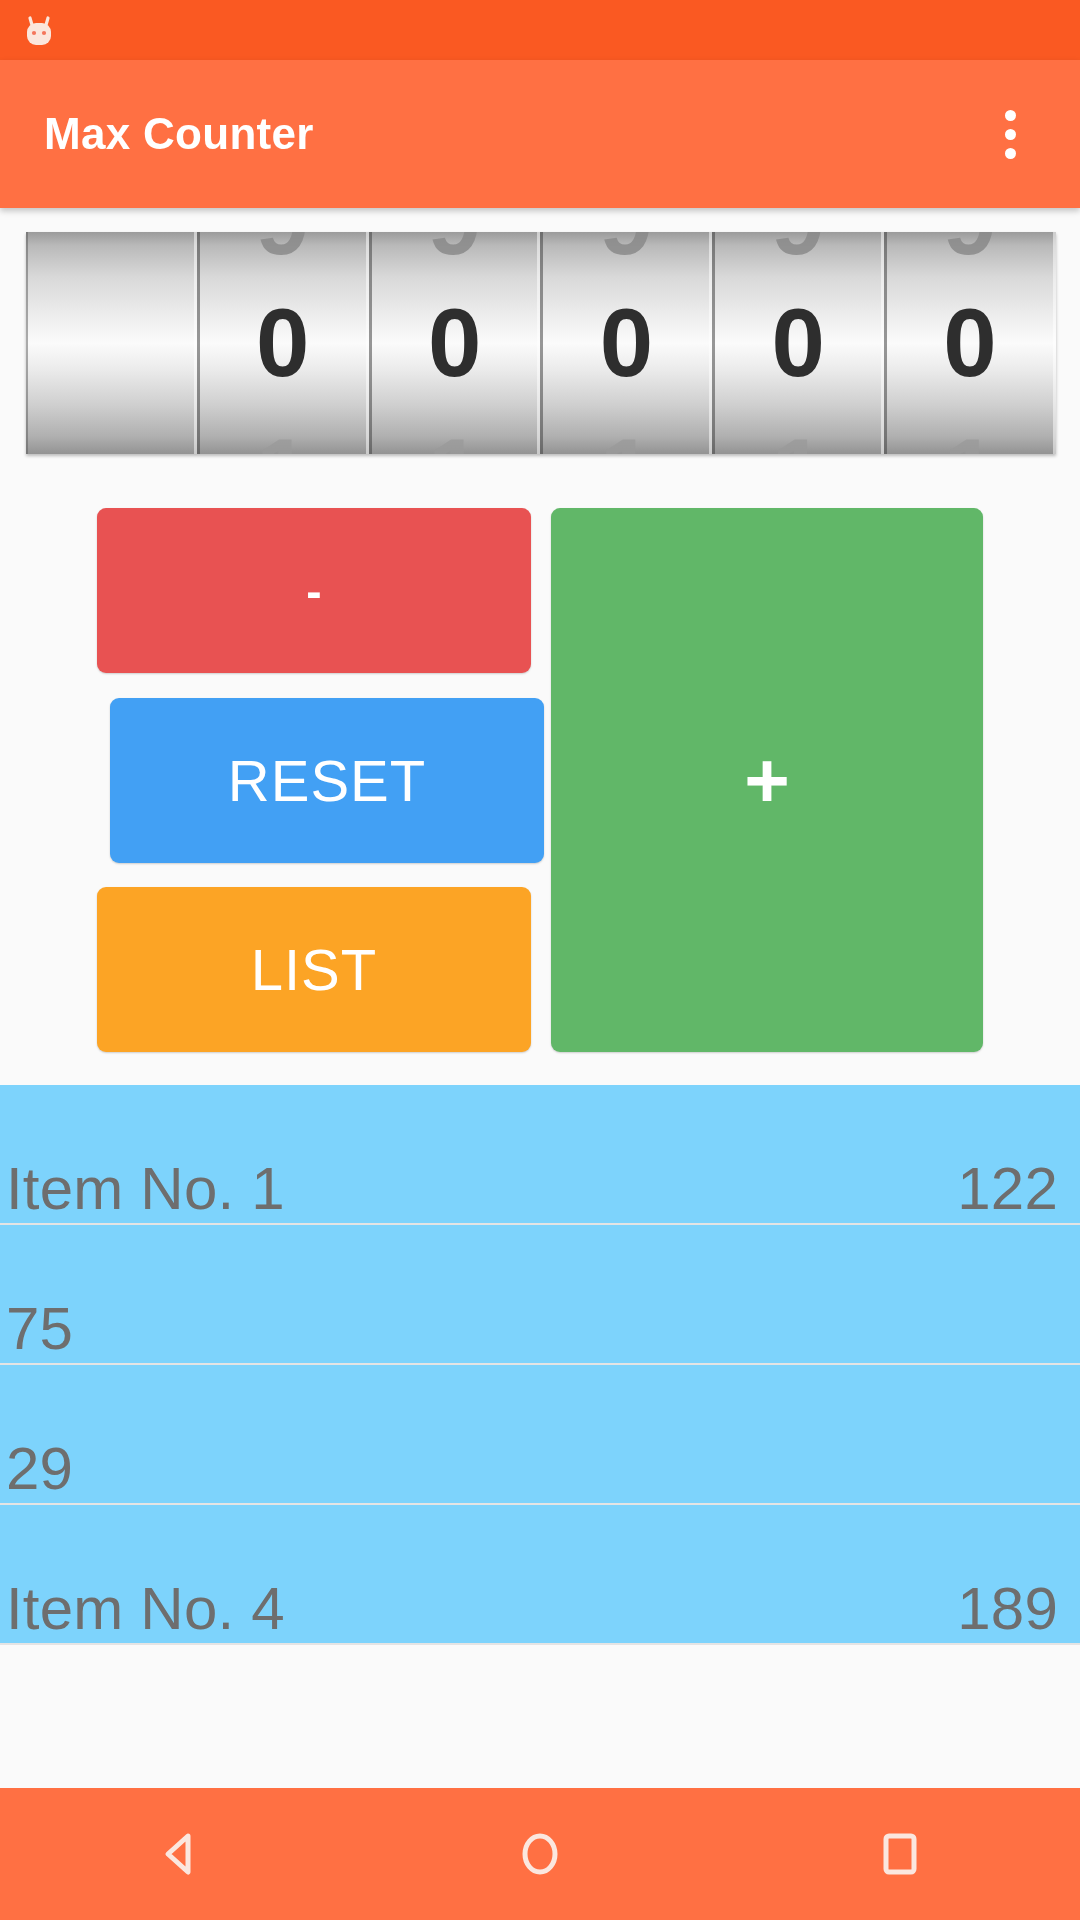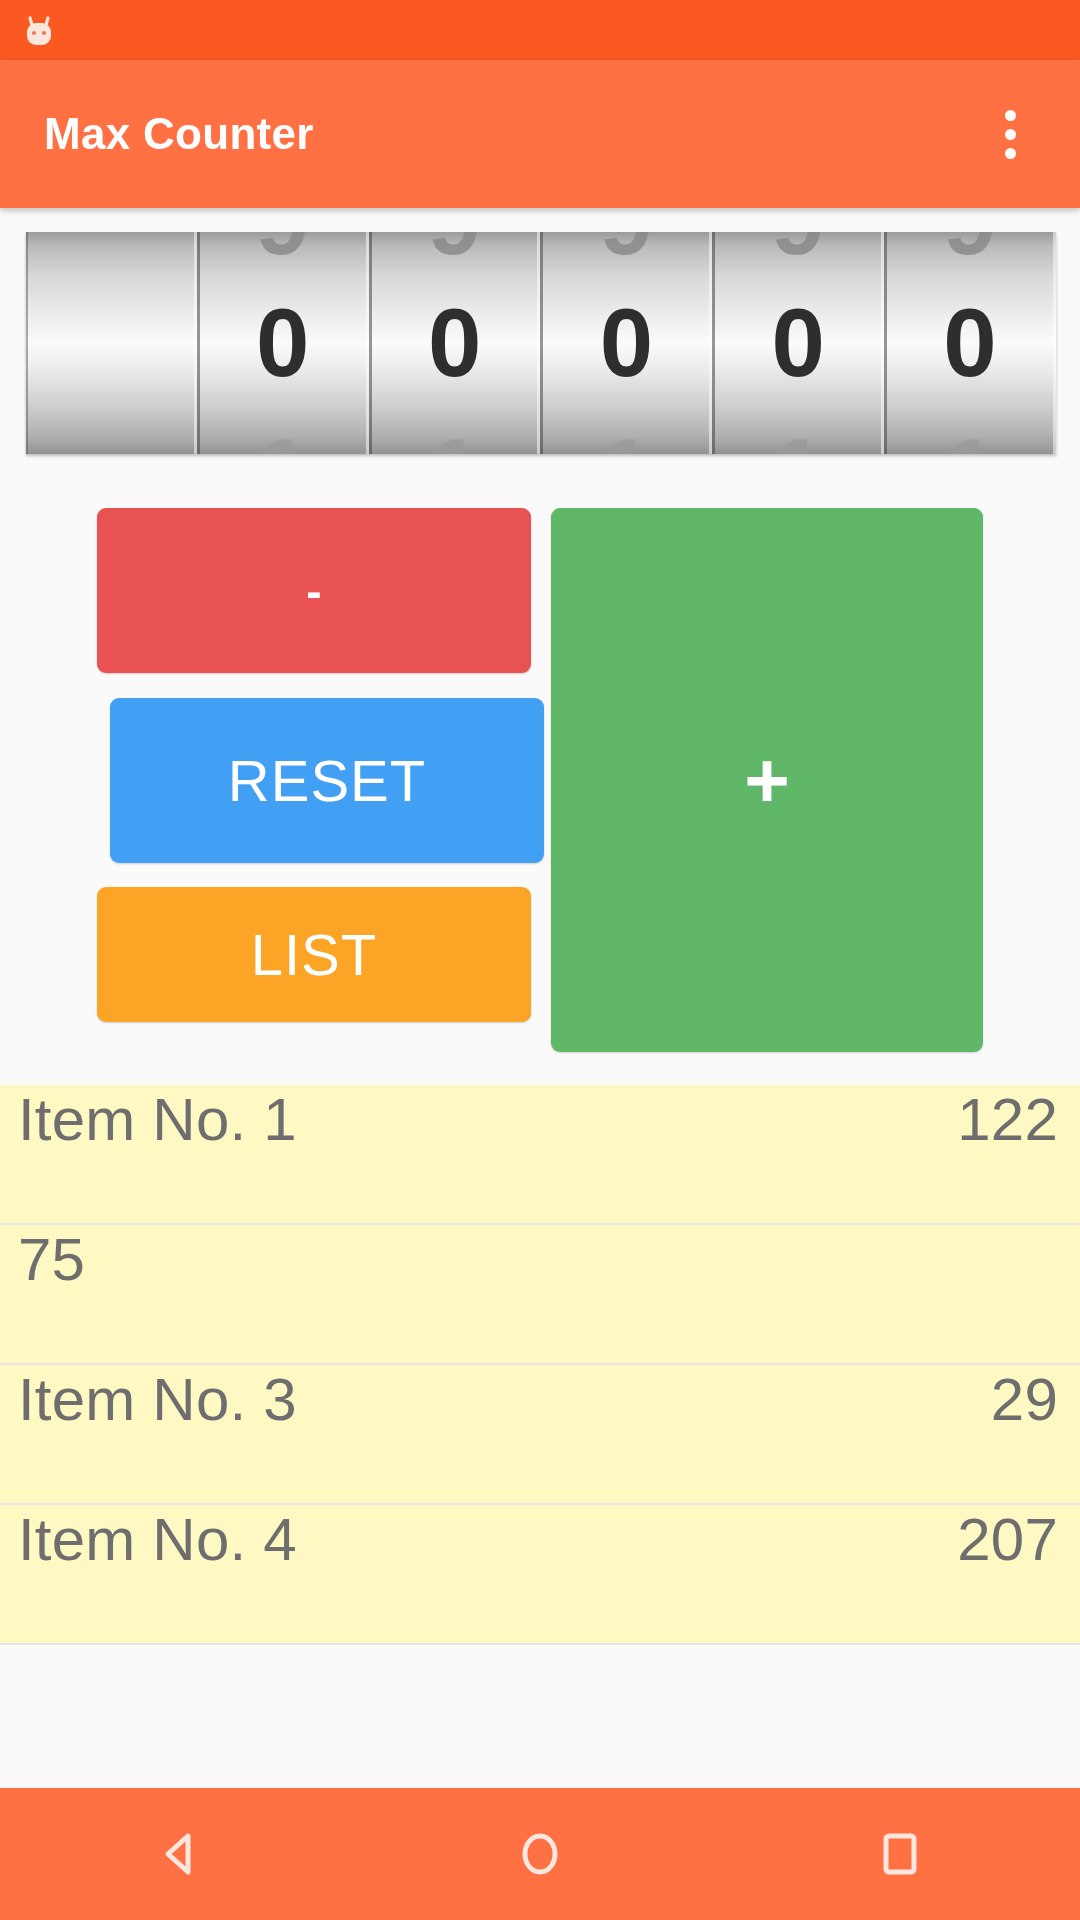--- a/index.html
+++ b/index.html
@@ -97,37 +97,37 @@
   }
   .btn-minus {
     left:97px; top:8px; width:434px; height:165px;
     background:#E85252; font-size:46px; font-weight:bold;
   }
   .btn-reset {
     left:97px; top:198px; width:434px; height:165px;
     background:#42A0F4; font-size:58px; font-weight:400; letter-spacing:1px;margin-left:13px;
   }
   .btn-list {
-    left:97px; top:387px; width:434px; height:135px;
+    left:97px; top:387px; width:434px; height:165px;
     background:#FCA425; font-size:58px; font-weight:400; letter-spacing:1px;
   }
   .btn-plus {
     left:551px; top:8px; width:432px; height:544px;
     background:#61B768; font-size:78px; font-weight:bold;
   }
 
   
   .list { position:absolute; top:1085px; left:0; width:1080px; }
   .row {
     position:relative;
     height:140px;
-    display:flex; align-items:flex-start; justify-content:space-between;
-    padding:0 22px 0 18px;
+    display:flex; align-items:flex-end; justify-content:space-between;
+    padding:0 22px 0 6px;
     border-bottom:2px solid #E4E4E4;
-    background:#fef9c3;
+    background:#7dd3fc;
   }
   .row .name, .row .val {
     color:#6E6E6E; font-size:60px; font-weight:400; letter-spacing:0.2px;
   }
 
   
   .toast {
     position:absolute; left:110px; top:1468px;
     width:740px;
     background:#686868;
@@ -222,26 +222,25 @@
 
   <div class="list">
     <div class="row">
       <span class="name">Item No. 1</span>
       <span class="val">122</span>
     </div>
     <div class="row">
       <span class="val">75</span>
     </div>
     <div class="row">
-      <span class="name">Item No. 3</span>
       <span class="val">29</span>
     </div>
     <div class="row">
       <span class="name">Item No. 4</span>
-      <span class="val">207</span>
+      <span class="val">189</span>
     </div>
   </div>
 
 
   <div class="nav-bar">
     <div class="nav-btn">
       <svg width="60" height="60" viewBox="0 0 60 60">
         <path d="M38 12 L18 30 L38 48 Z" fill="none" stroke="#FBE7DF" stroke-width="5" stroke-linejoin="round"></path>
       </svg>
     </div>

